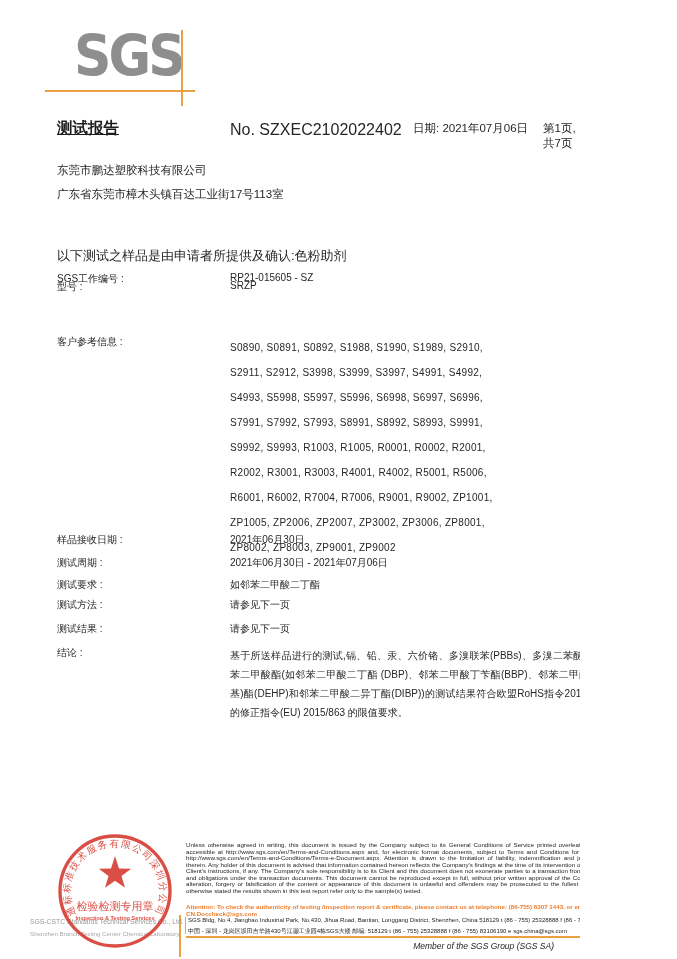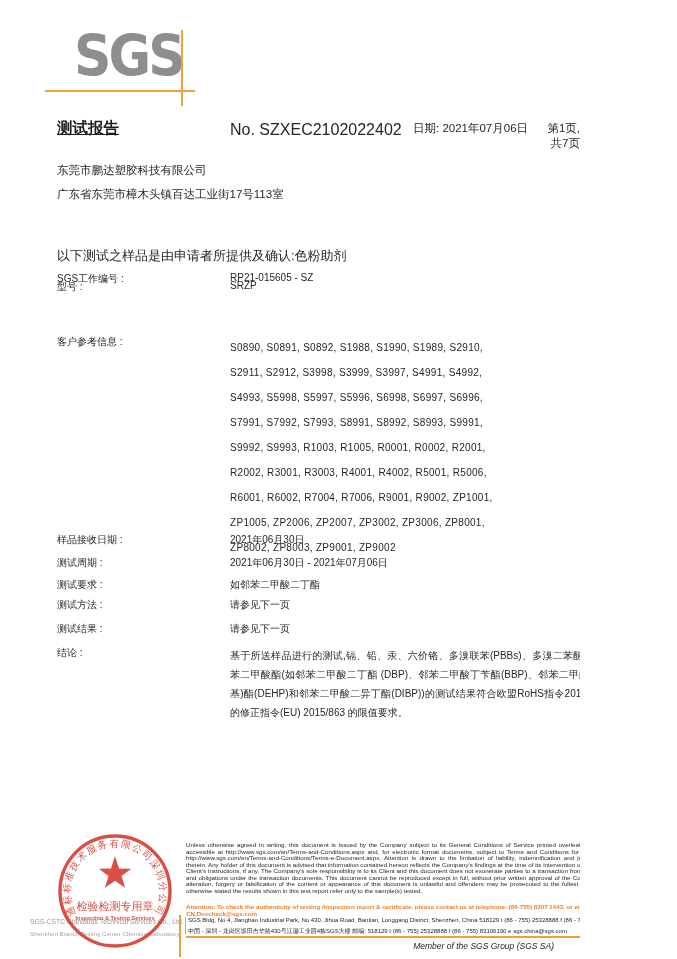--- a/index.html
+++ b/index.html
@@ -10,21 +10,21 @@
   .logo-text{position:absolute;left:74px;top:28px;font-size:52px;font-weight:bold;
              color:#8e8e8e;letter-spacing:-3px;line-height:1;
              font-family:"DejaVu Sans",sans-serif;transform:scaleY(1.08);transform-origin:top left;}
   .logo-hline{position:absolute;left:45px;top:90px;width:150px;height:2px;background:#e9a23f;}
   .logo-vline{position:absolute;left:181px;top:30px;width:2px;height:76px;background:#e9a23f;}
 
   
   .title{position:absolute;left:57px;top:118px;font-size:15.5px;font-weight:bold;color:#1e1e1e;text-decoration:underline;}
   .report-no{position:absolute;left:230px;top:121px;font-size:16px;}
   .hdr-date{position:absolute;left:413px;top:121px;font-size:11.5px;}
-  .hdr-page{position:absolute;left:543px;top:121px;font-size:11.5px;text-align:right;}
+  .hdr-page{position:absolute;left:543px;top:121px;font-size:11.5px;}
 
   
   .app-name{position:absolute;left:57px;top:163px;font-size:11.5px;}
   .app-addr{position:absolute;left:57px;top:187px;font-size:11.5px;}
 
   
   .statement{position:absolute;left:57px;top:247px;font-size:13px;}
   .frow{position:absolute;left:57px;width:586px;display:flex;font-size:10px;}
   .frow .lab{width:173px;flex:none;}
   .frow .val{flex:1;}

